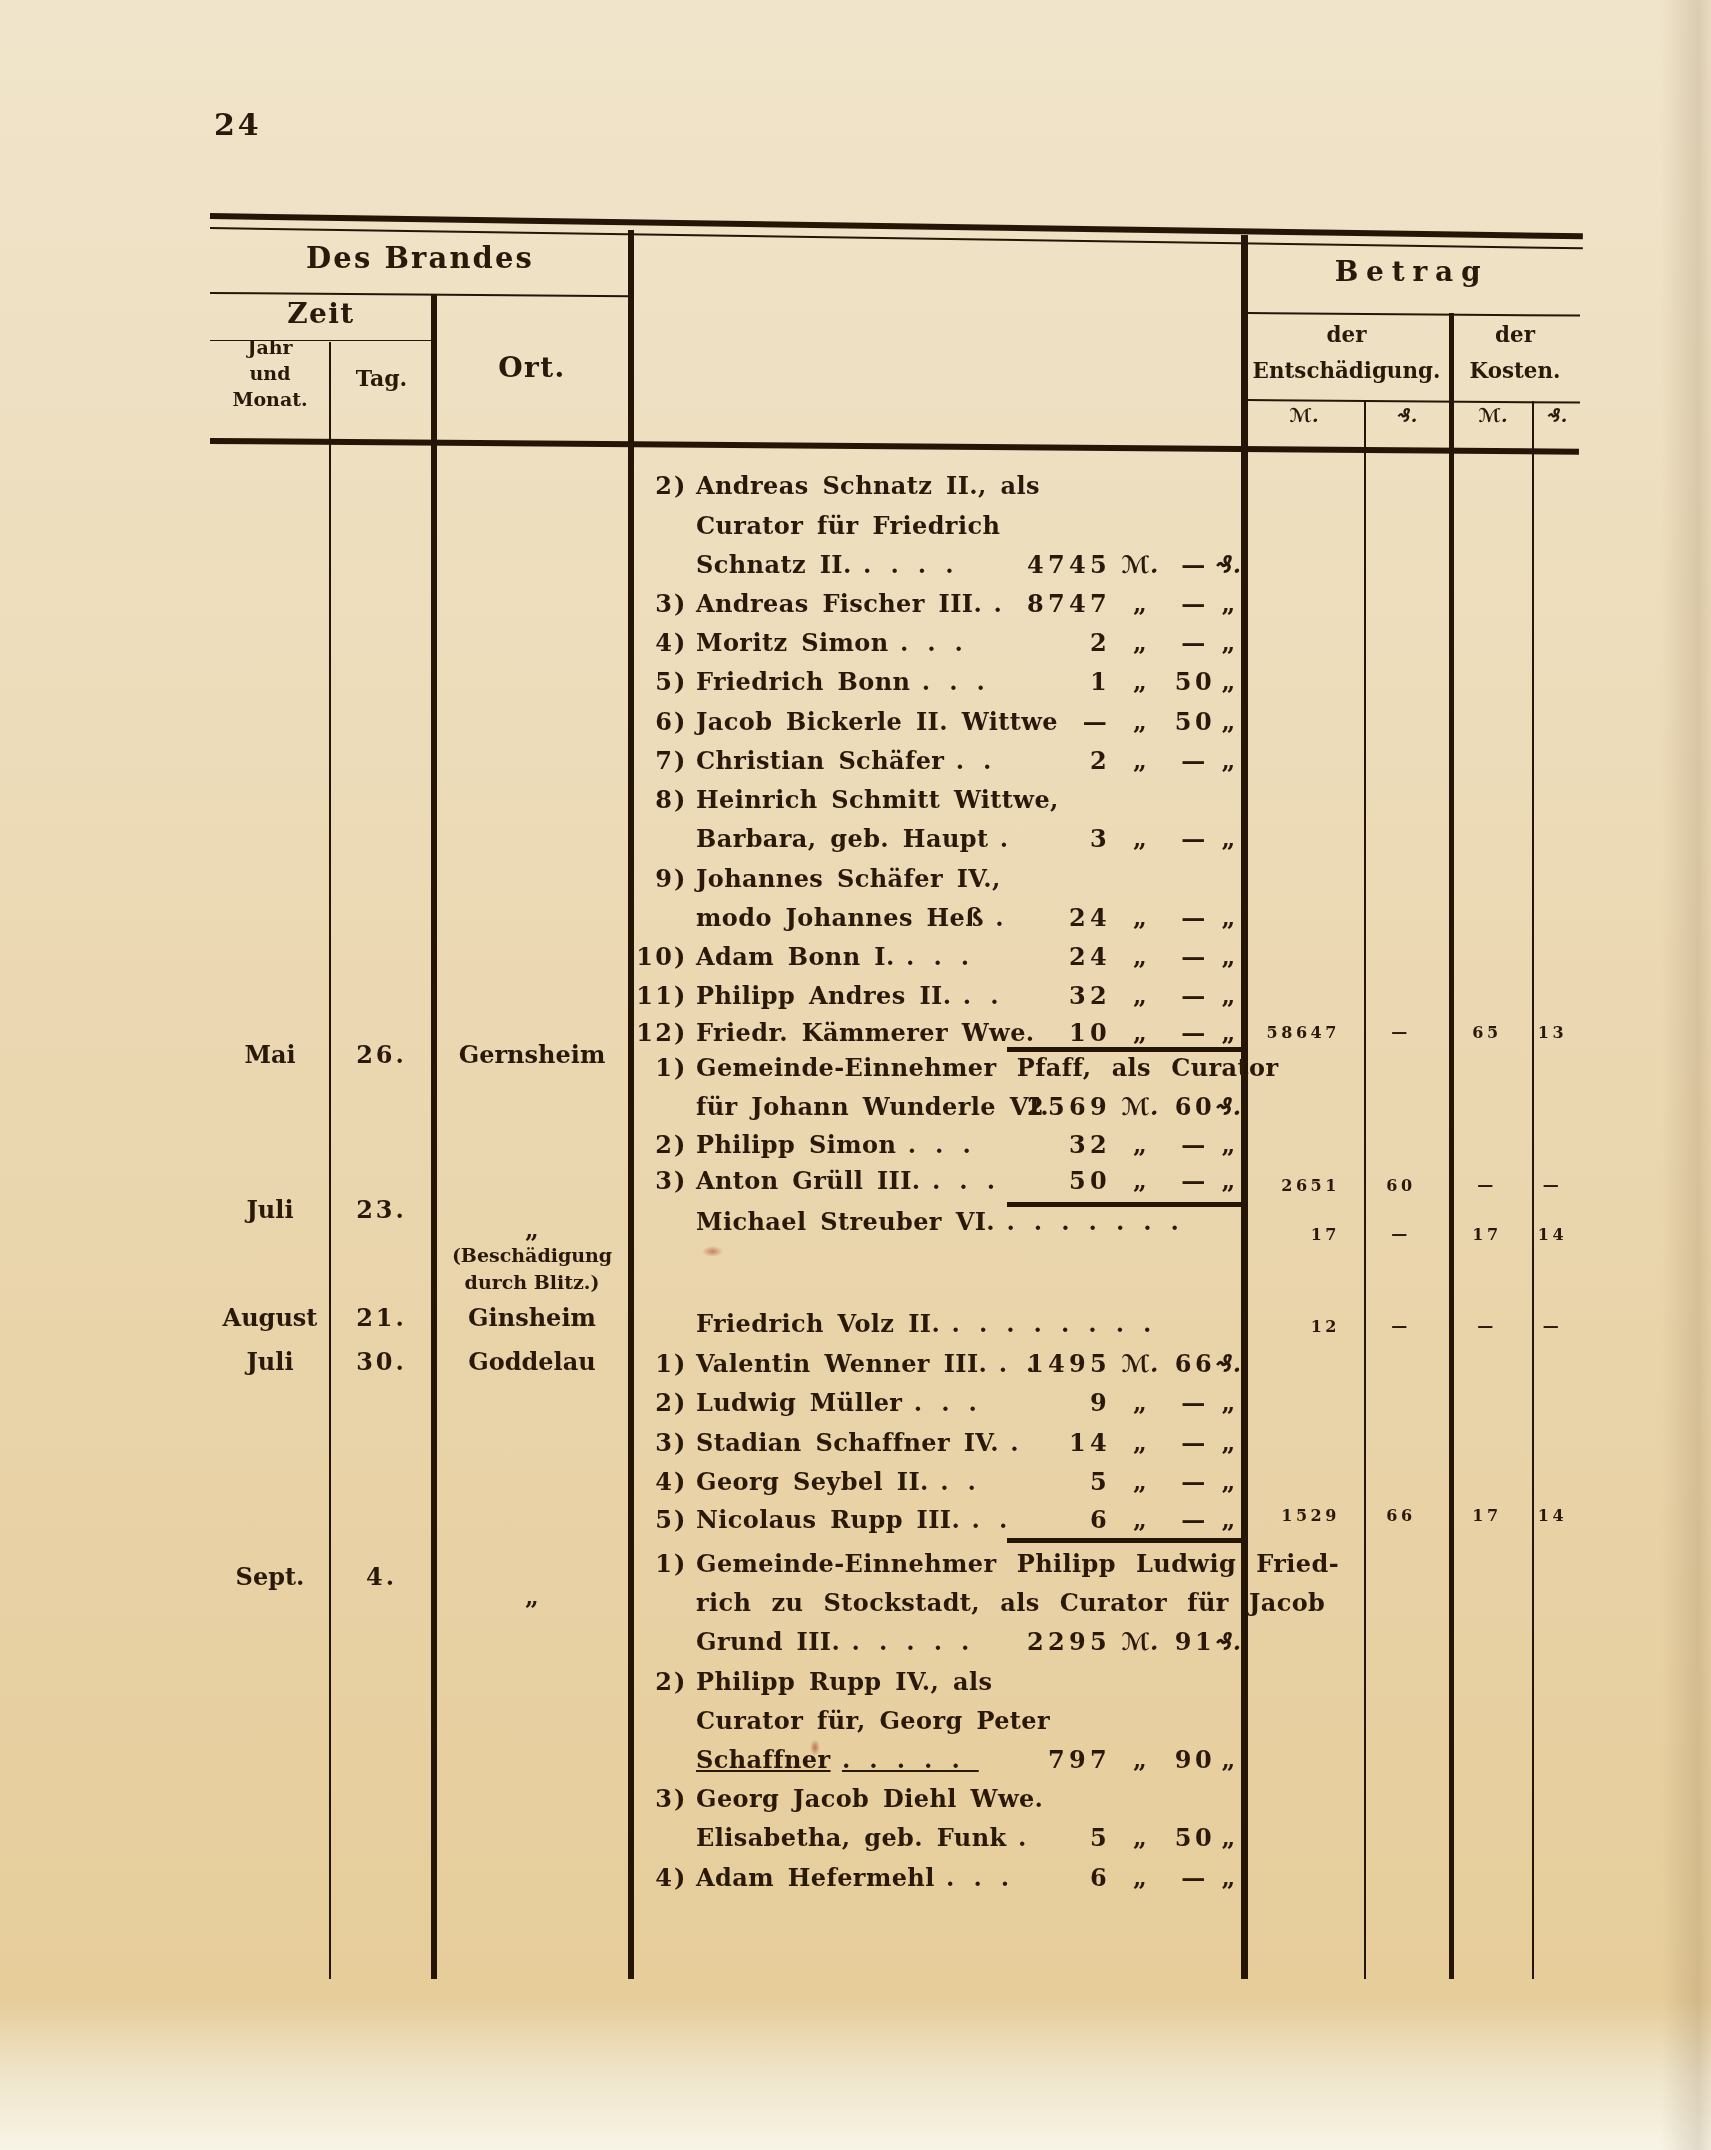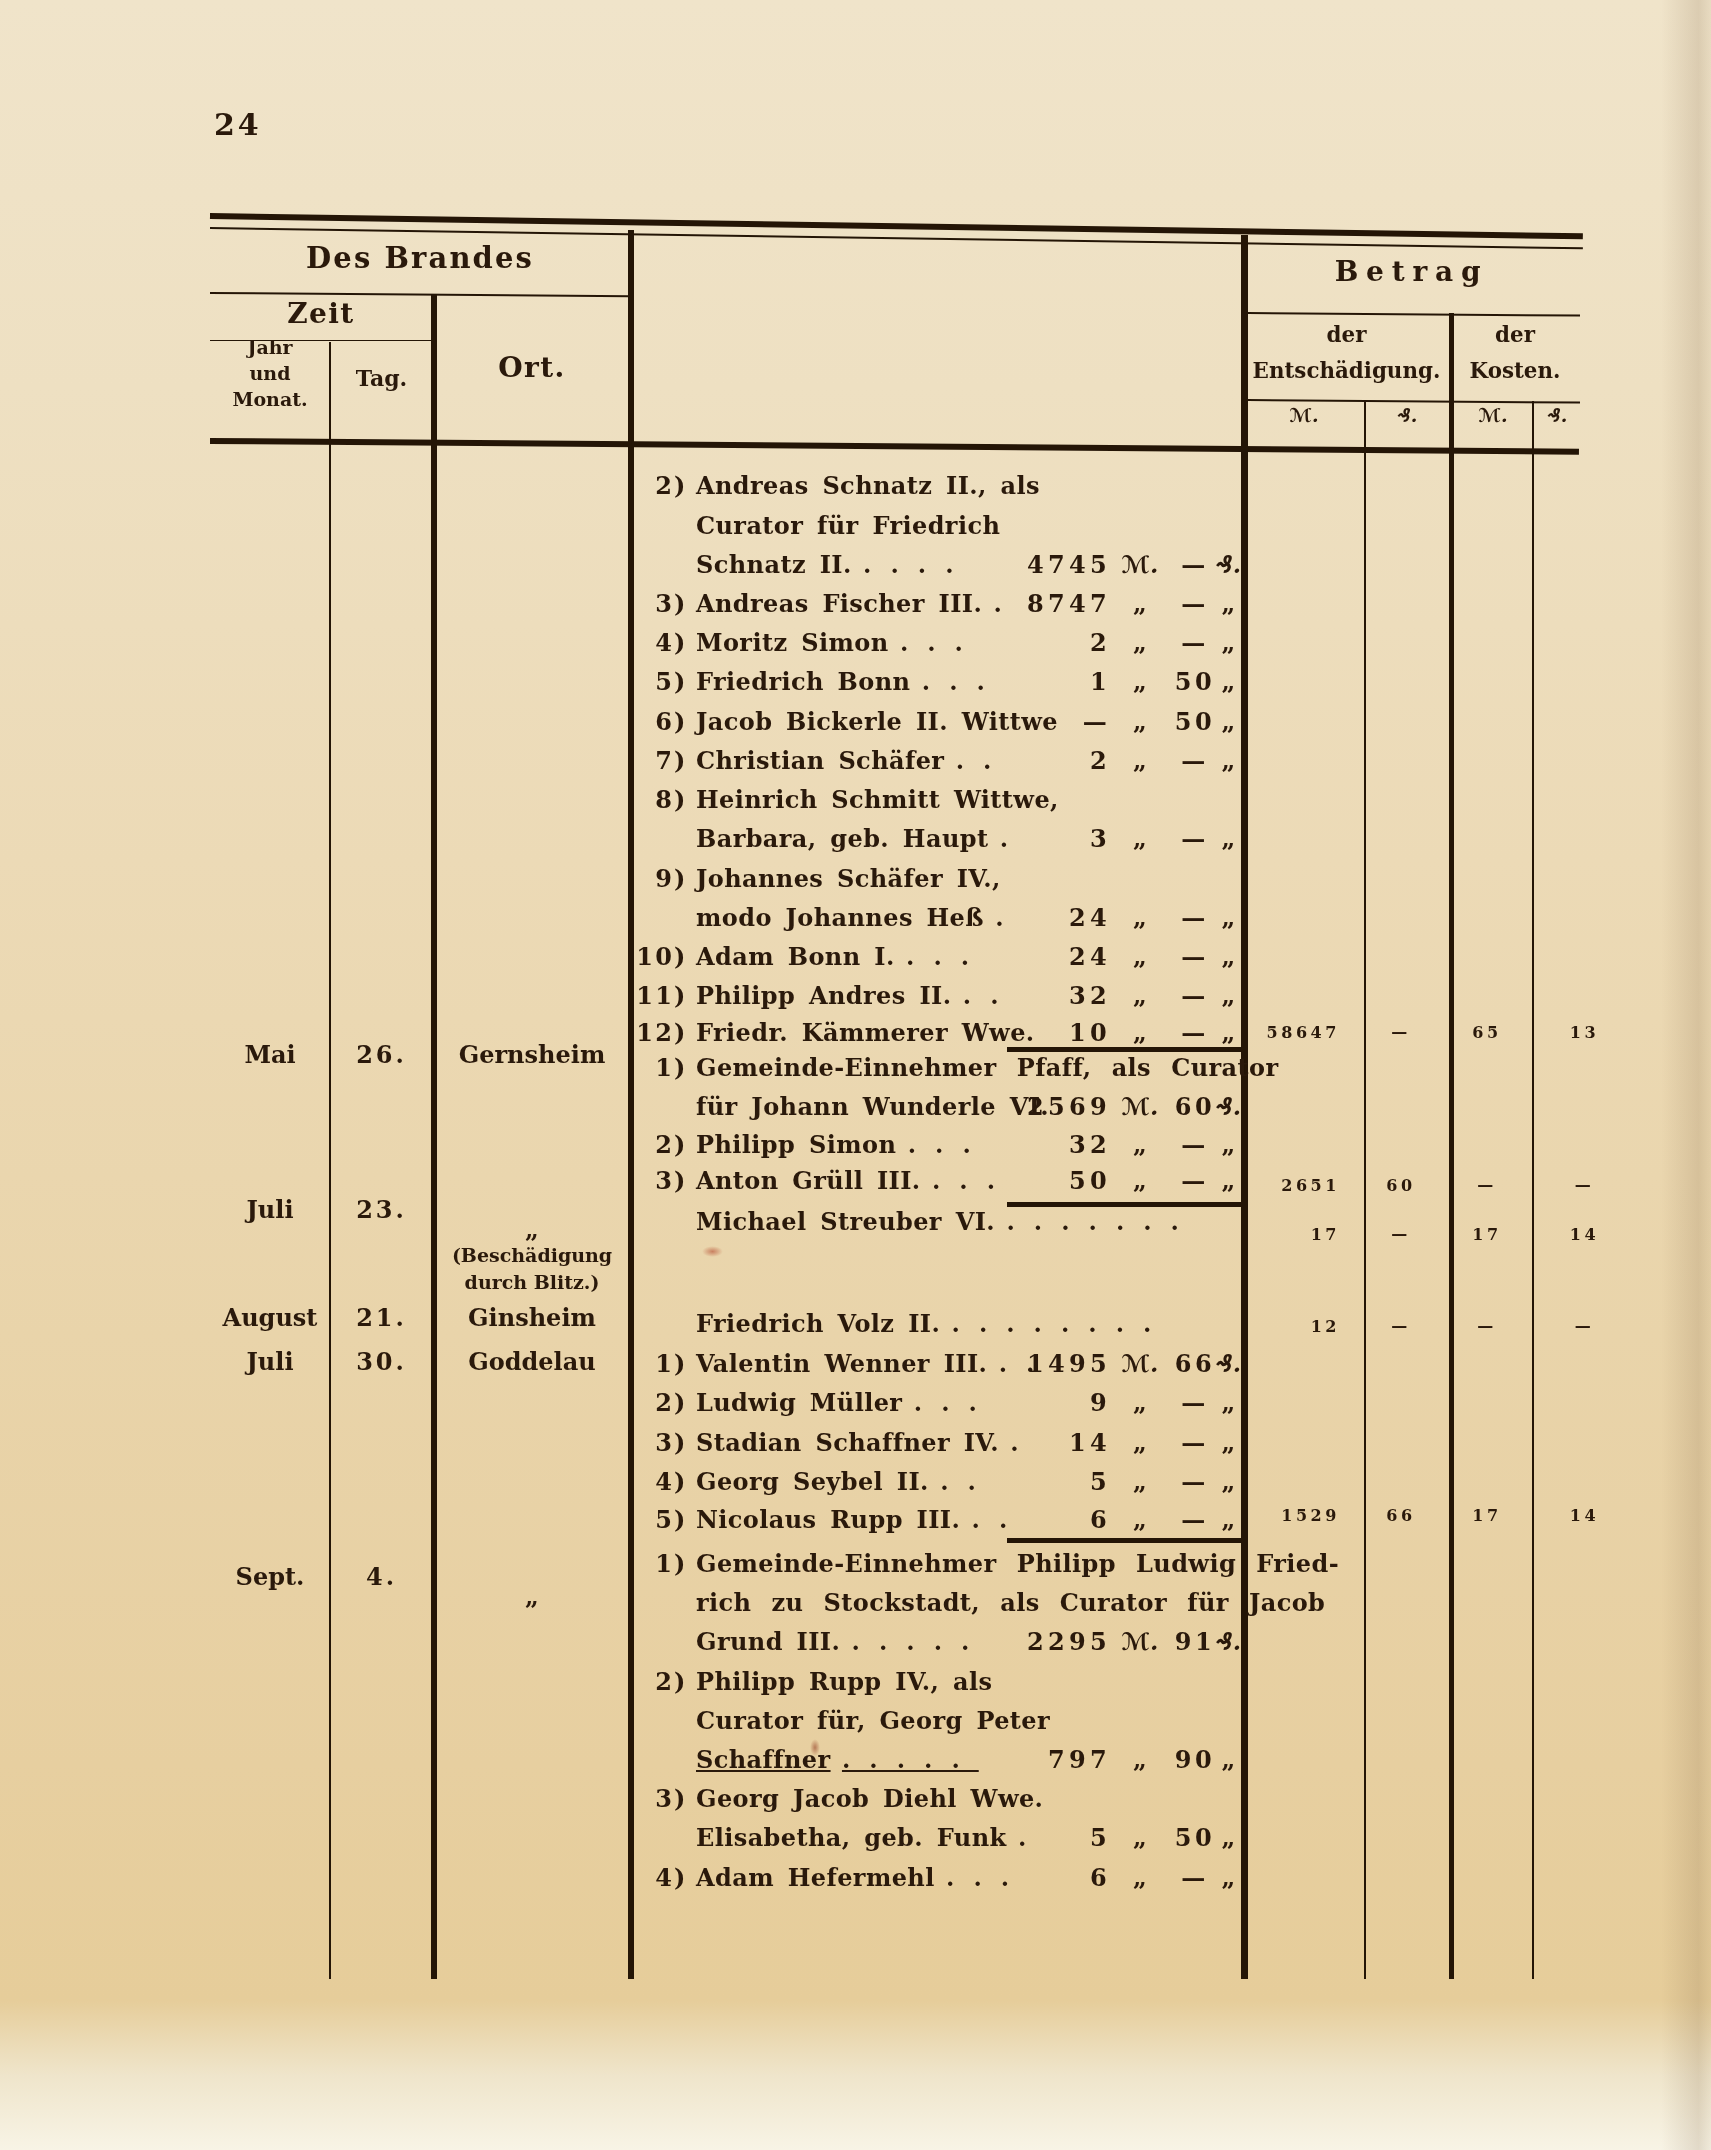--- a/index.html
+++ b/index.html
@@ -42,21 +42,21 @@
   .dm{left:210px;width:120px;font-size:24px;}
   .dd{left:330px;width:103px;font-size:24px;letter-spacing:2.9px;}
   .dp{left:433px;width:198px;font-size:24px;}
   .dn{left:433px;width:198px;font-size:19px;}
   
   .tot{position:absolute;left:1244px;width:335px;height:37px;line-height:37px;font-size:16px;font-weight:bold;}
   .tot span{position:absolute;top:0;letter-spacing:3.6px;}
   .tot .em{left:2.1px;width:94px;text-align:right;}
   .tot .ep{left:123px;width:68px;text-align:center;}
   .tot .km{left:210px;width:66px;text-align:center;}
-  .tot .kp{left:290px;width:37px;text-align:center;padding-left:32px;}
+  .tot .kp{left:290px;width:37px;text-align:center;}
   .stain1{position:absolute;left:702px;top:1246px;width:21.4px;height:10.7px;border-radius:50%;
     background:radial-gradient(ellipse,rgba(190,100,70,.75),rgba(190,100,70,0) 70%);}
   .stain2{position:absolute;left:810px;top:1739px;width:10px;height:17px;border-radius:50%;
     background:radial-gradient(ellipse,rgba(160,85,55,.7),rgba(160,85,55,0) 70%);}
 </style>
 </head>
 <body>
 
 <div class="page">
 

